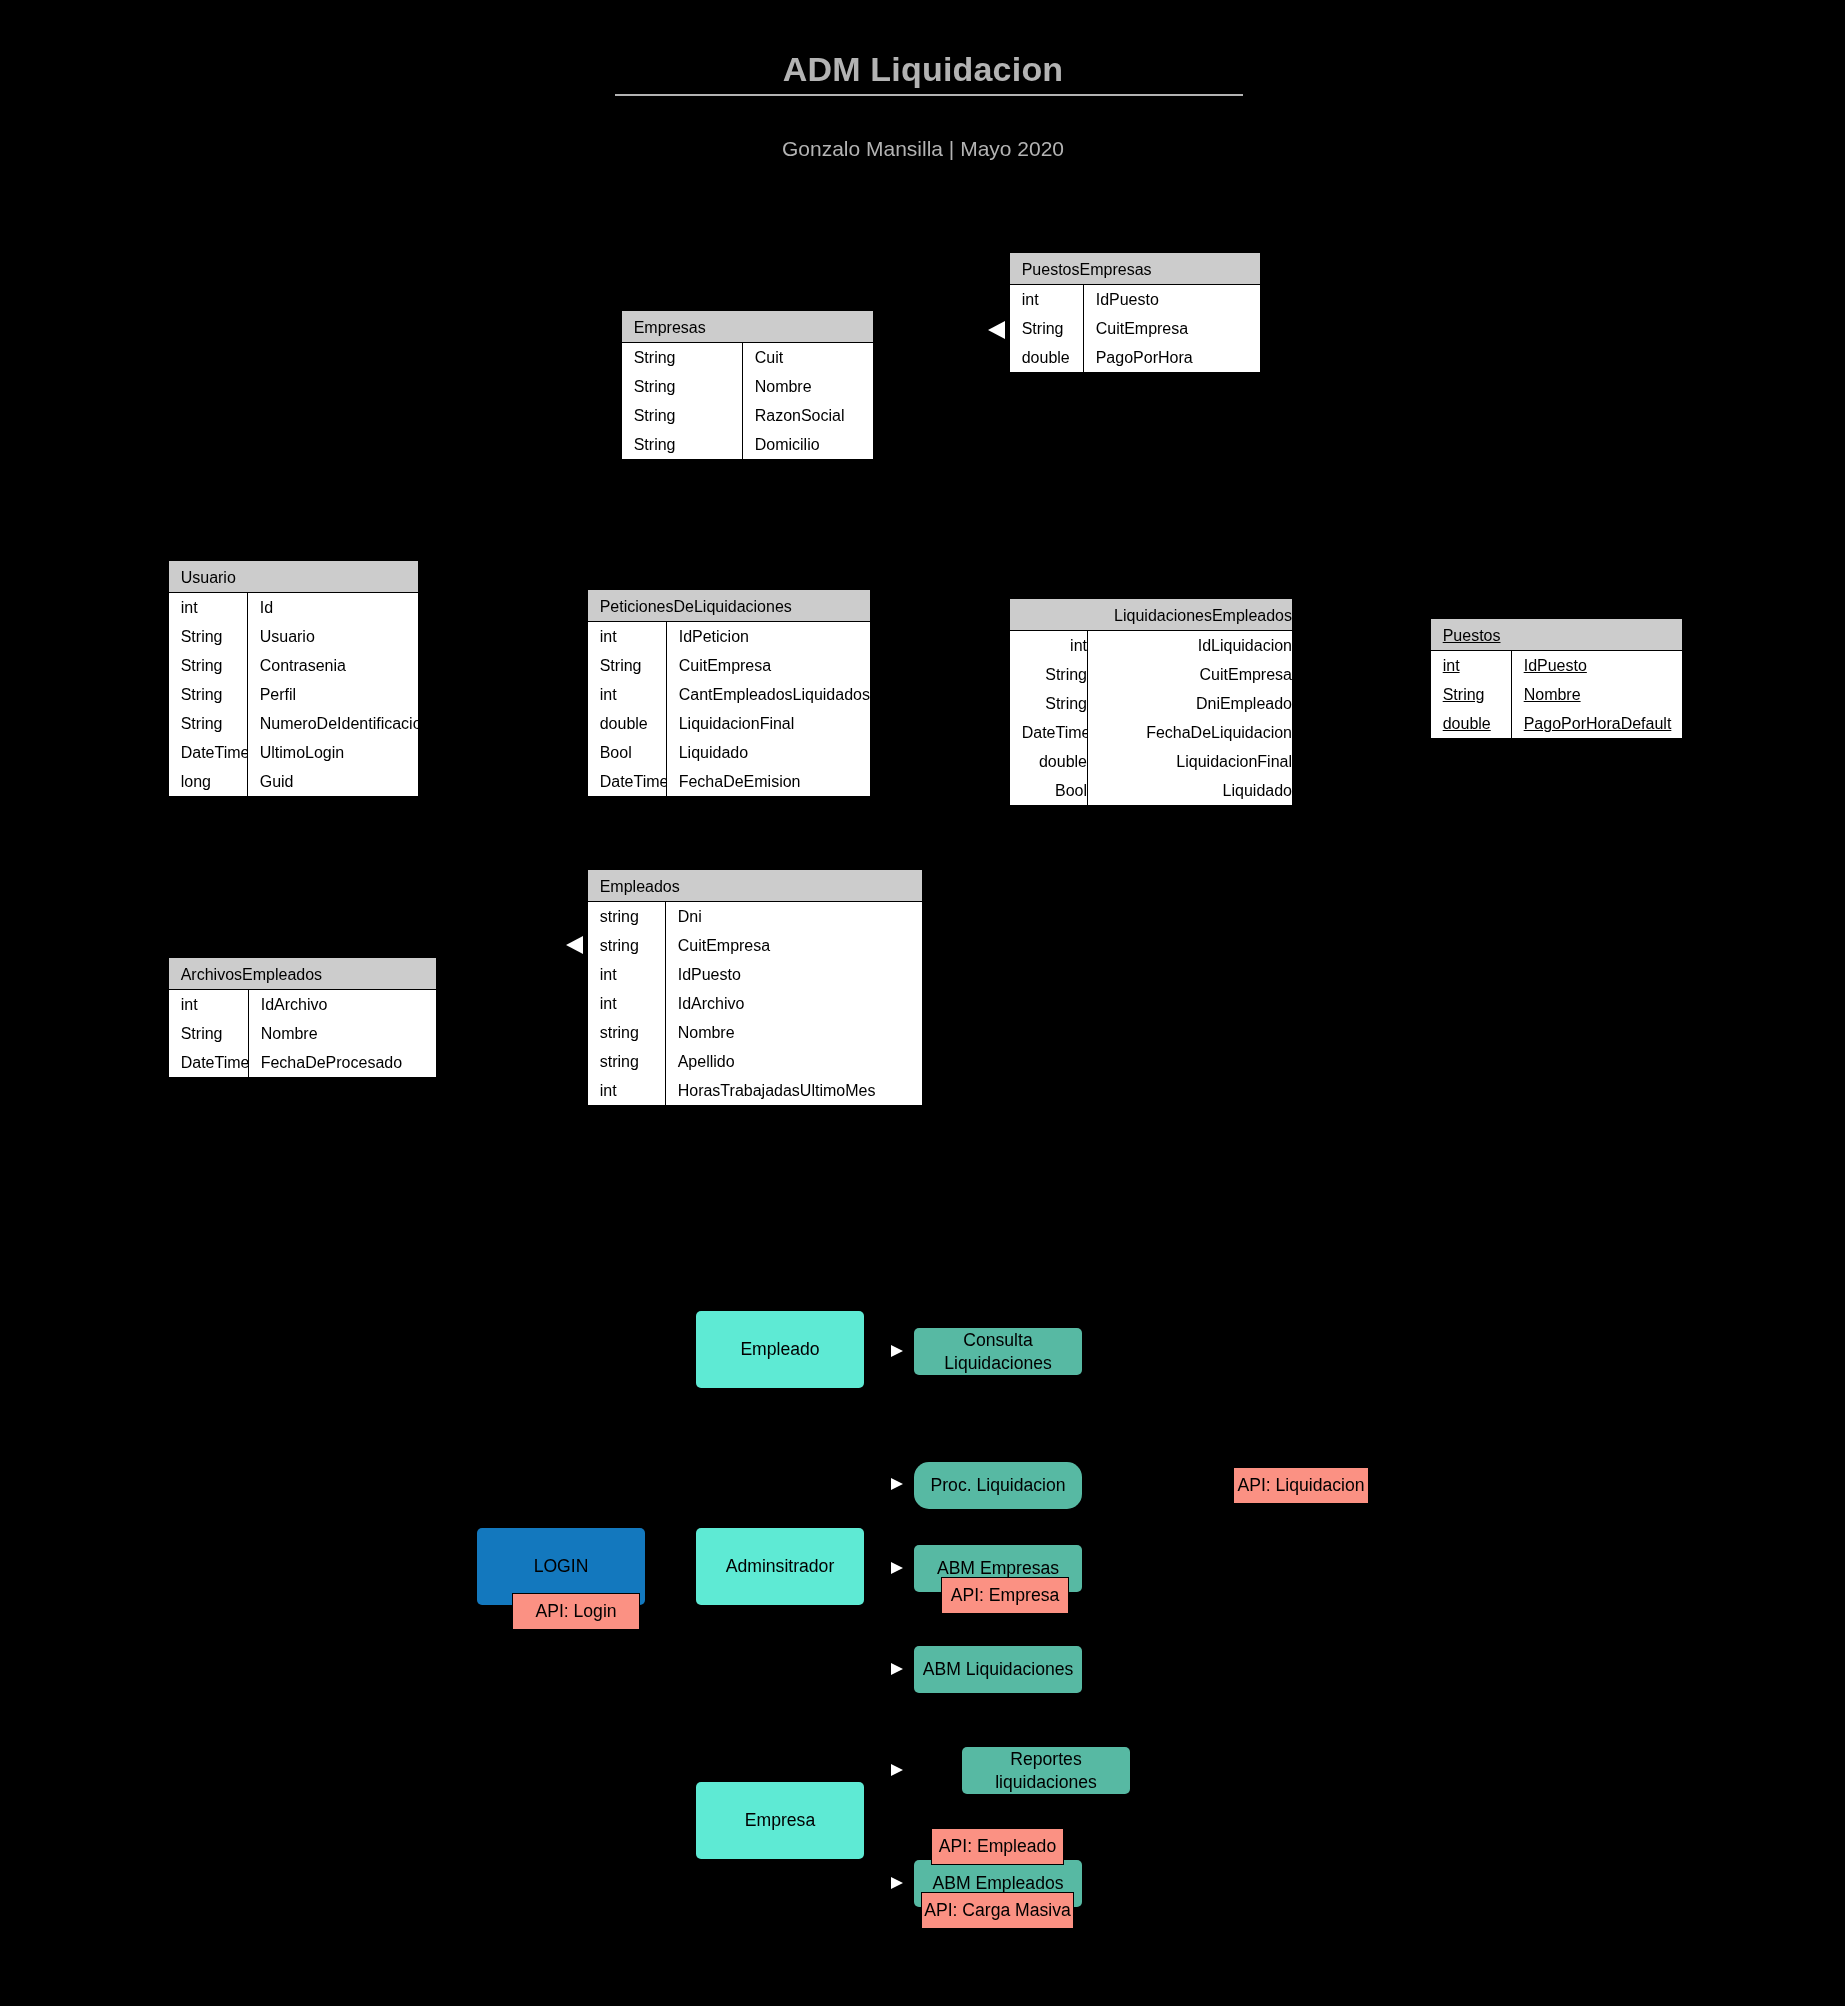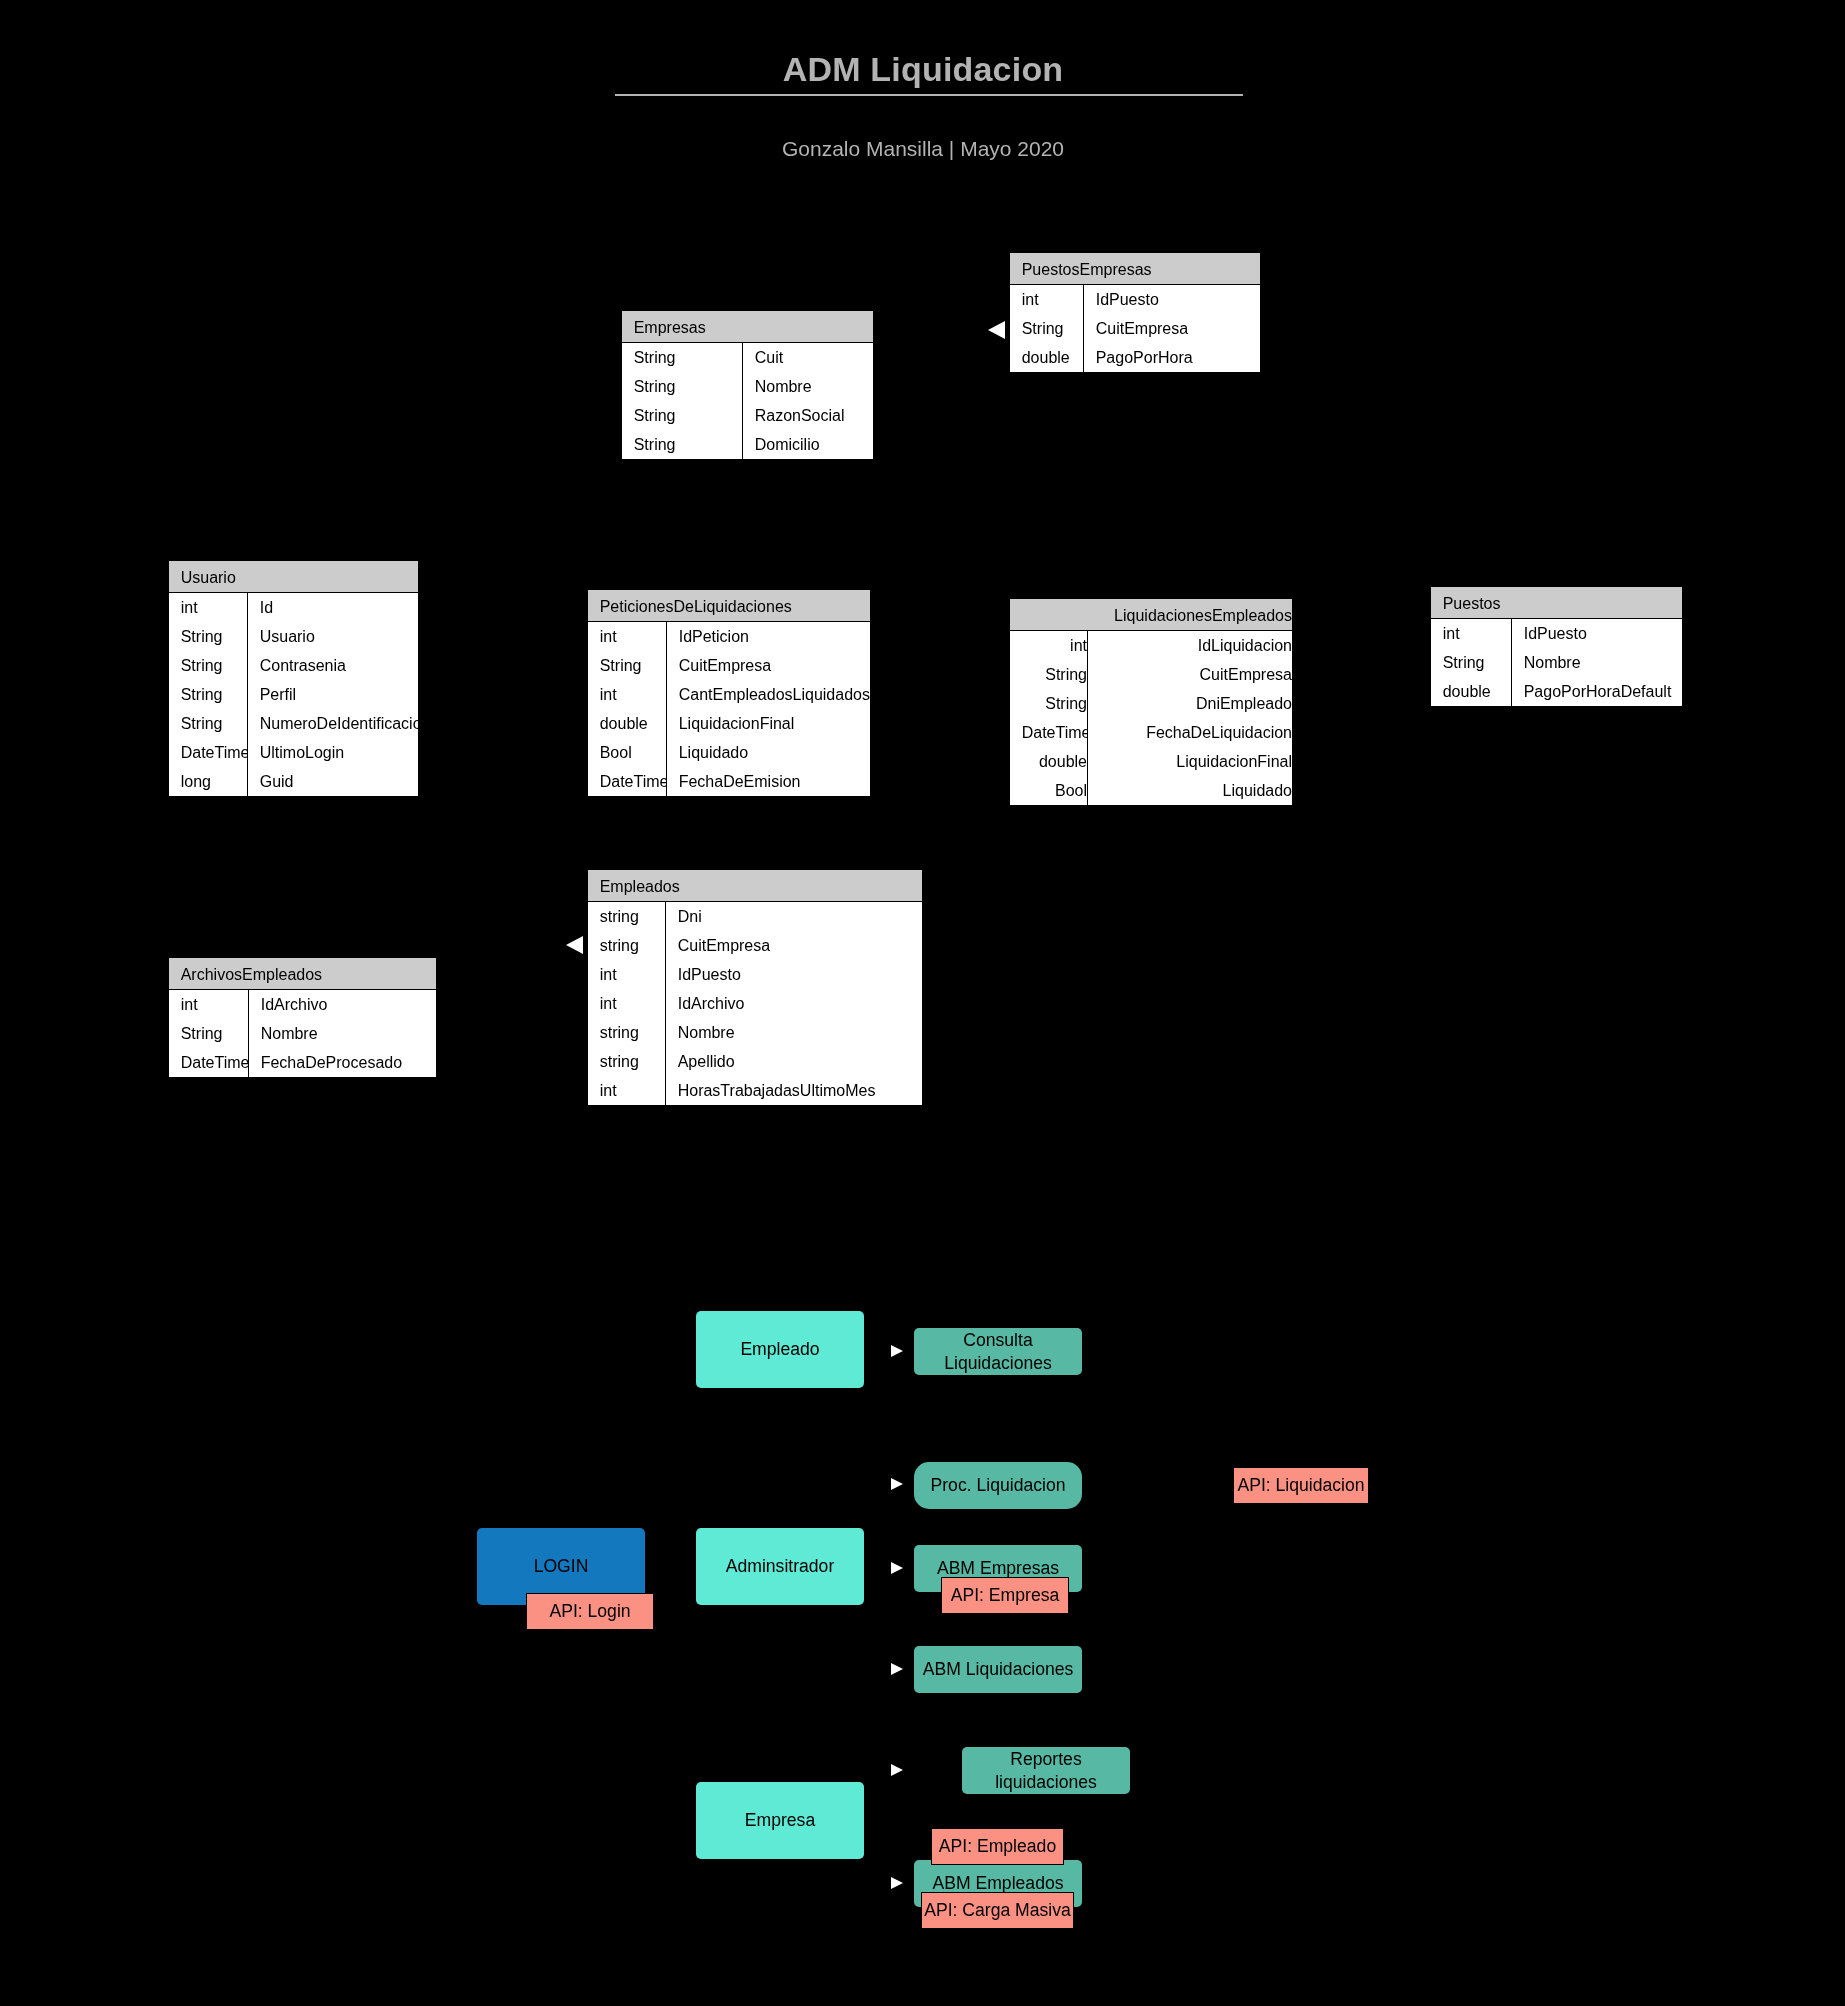--- a/index.html
+++ b/index.html
@@ -175,21 +175,21 @@
         <div class="entity-row">
           <div class="cell-type" style="width: 78px;">double</div>
           <div class="cell-name">LiquidacionFinal</div>
         </div>
         <div class="entity-row">
           <div class="cell-type" style="width: 78px;">Bool</div>
           <div class="cell-name">Liquidado</div>
         </div>
       </div>
     </div>
-    <div class="entity" style="left: 1430px; top: 586px; width: 253px;">
+    <div class="entity" style="left: 1430px; top: 618px; width: 253px; text-decoration: underline;">
       <div class="entity-header">Puestos</div>
       <div class="entity-rows">
         <div class="entity-row">
           <div class="cell-type" style="width: 81px;">int</div>
           <div class="cell-name">IdPuesto</div>
         </div>
         <div class="entity-row">
           <div class="cell-type" style="width: 81px;">String</div>
           <div class="cell-name">Nombre</div>
         </div>
@@ -283,21 +283,21 @@
     </div>
     <div class="flow-box flow-action" style="left: 914px; top: 1860px; width: 168px; height: 47px;">
       <span>ABM Empleados</span>
     </div>
     <div class="flow-arrow" style="left: 891px; top: 1345px;"></div>
     <div class="flow-arrow" style="left: 891px; top: 1478px;"></div>
     <div class="flow-arrow" style="left: 891px; top: 1562px;"></div>
     <div class="flow-arrow" style="left: 891px; top: 1663px;"></div>
     <div class="flow-arrow" style="left: 891px; top: 1764px;"></div>
     <div class="flow-arrow" style="left: 891px; top: 1877px;"></div>
-    <div class="flow-box flow-api" style="left: 526px; top: 1593px; width: 128px; height: 37px; align-items: center;">
+    <div class="flow-box flow-api" style="left: 512px; top: 1593px; width: 128px; height: 37px; align-items: center;">
       <span>API: Login</span>
     </div>
     <div class="flow-box flow-api" style="left: 941px; top: 1577px; width: 128px; height: 37px;">
       <span>API: Empresa</span>
     </div>
     <div class="flow-box flow-api" style="left: 1233px; top: 1467px; width: 136px; height: 37px;">
       <span>API: Liquidacion</span>
     </div>
     <div class="flow-box flow-api" style="left: 931px; top: 1828px; width: 133px; height: 37px;">
       <span>API: Empleado</span>

